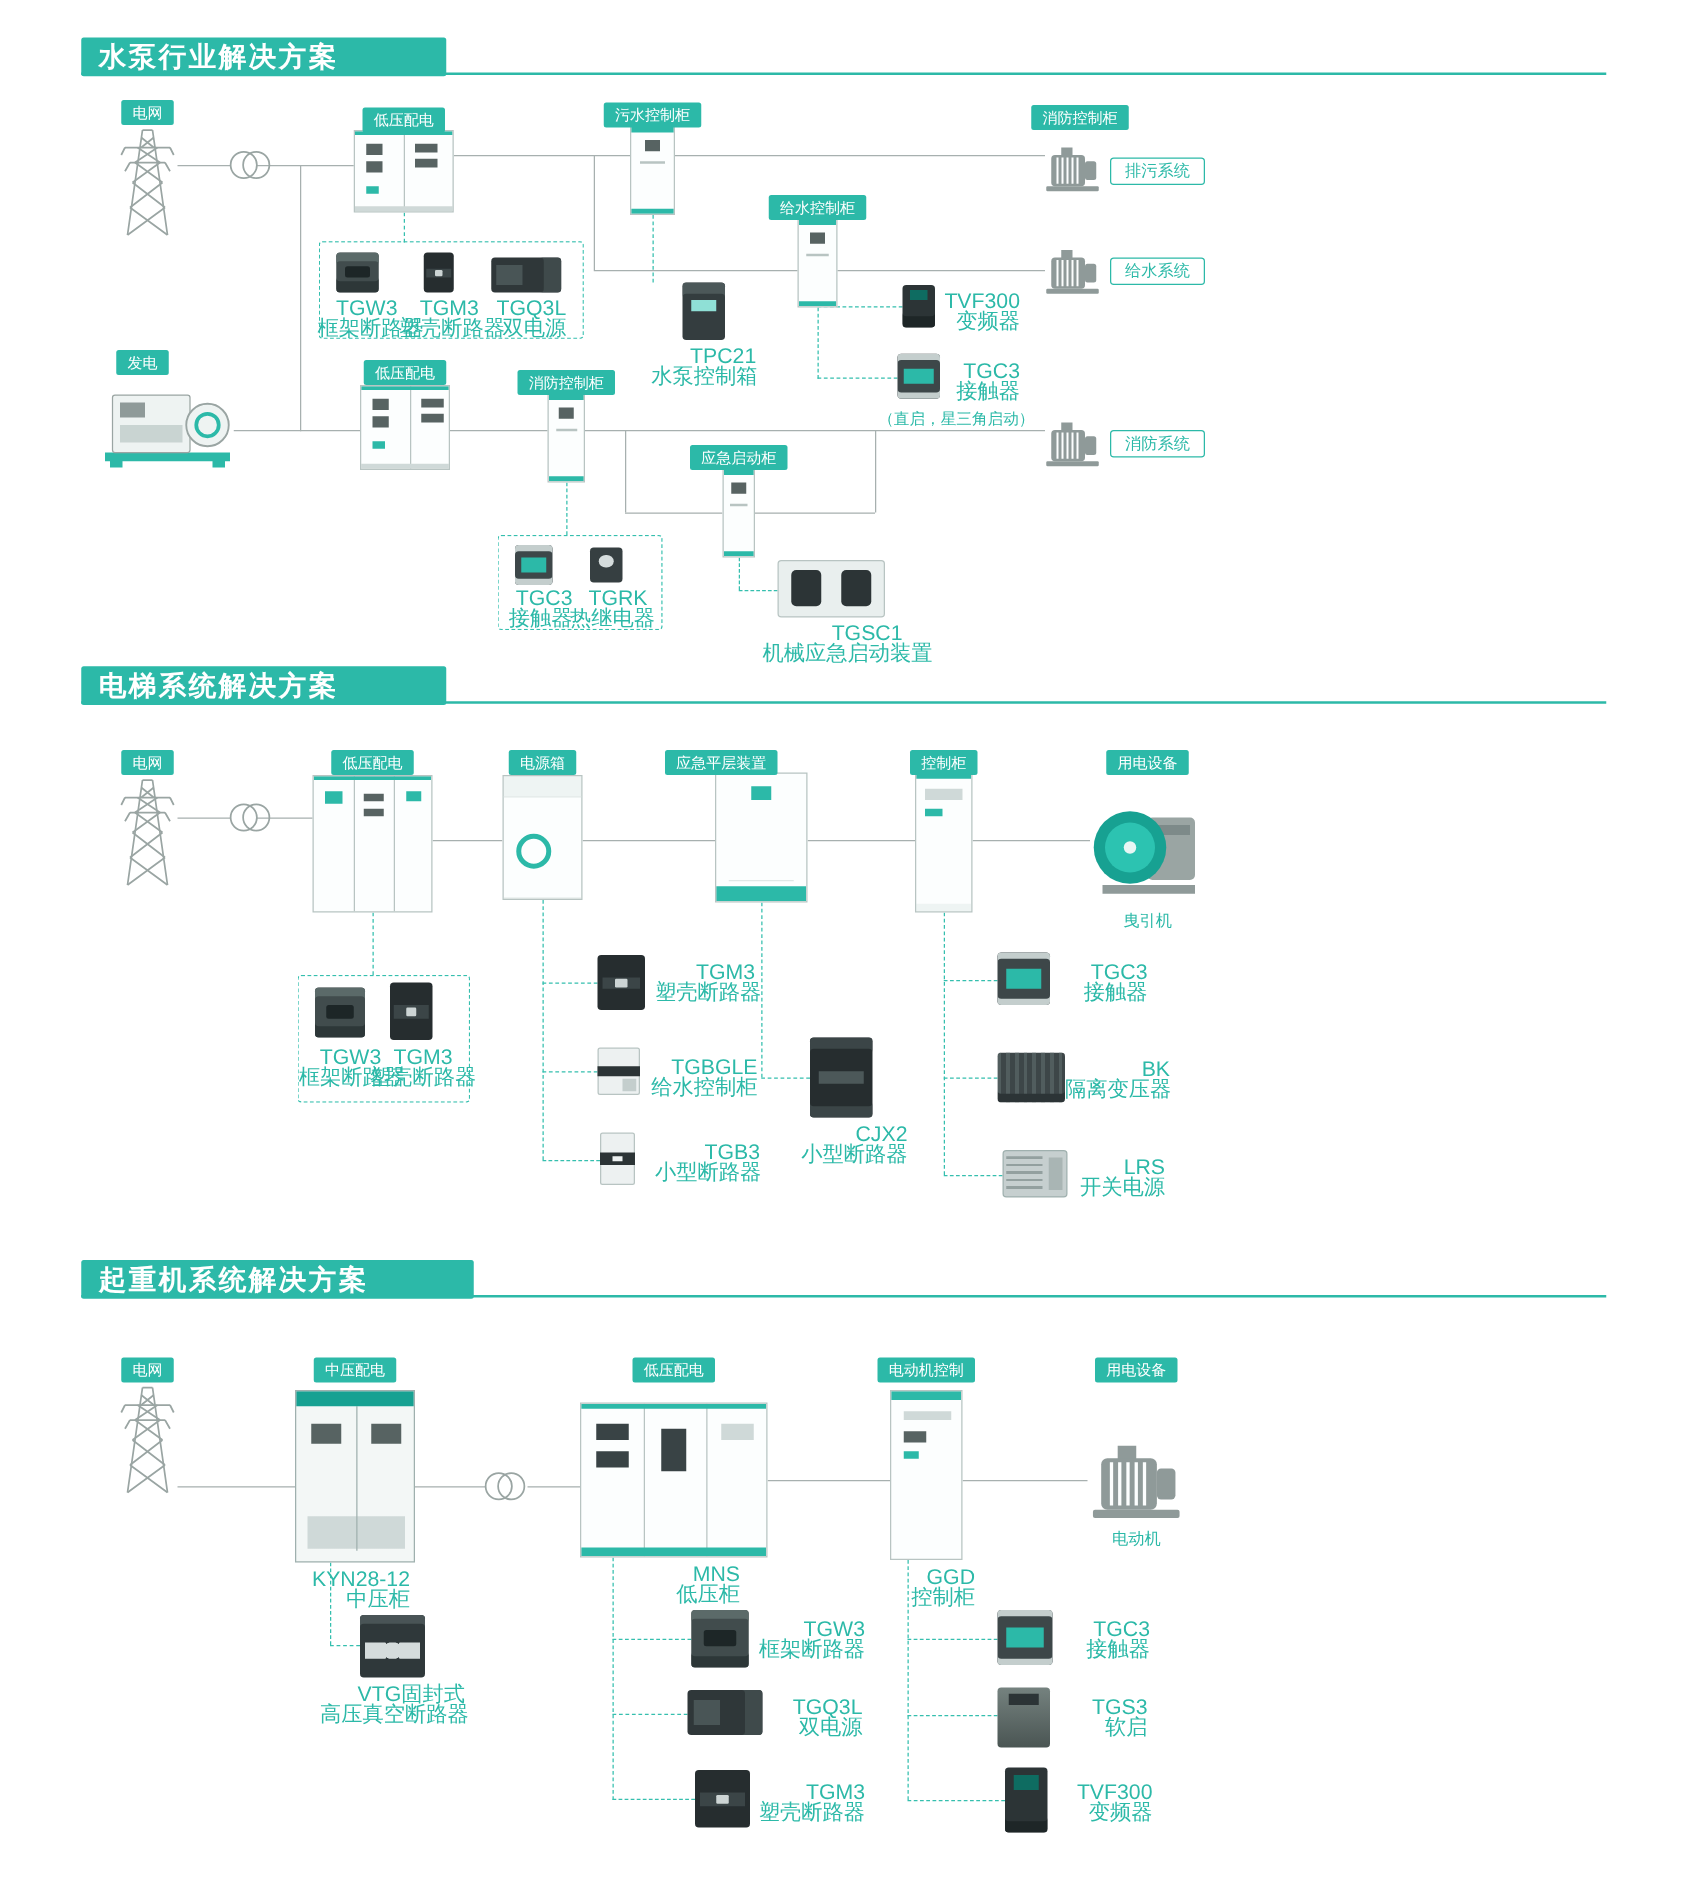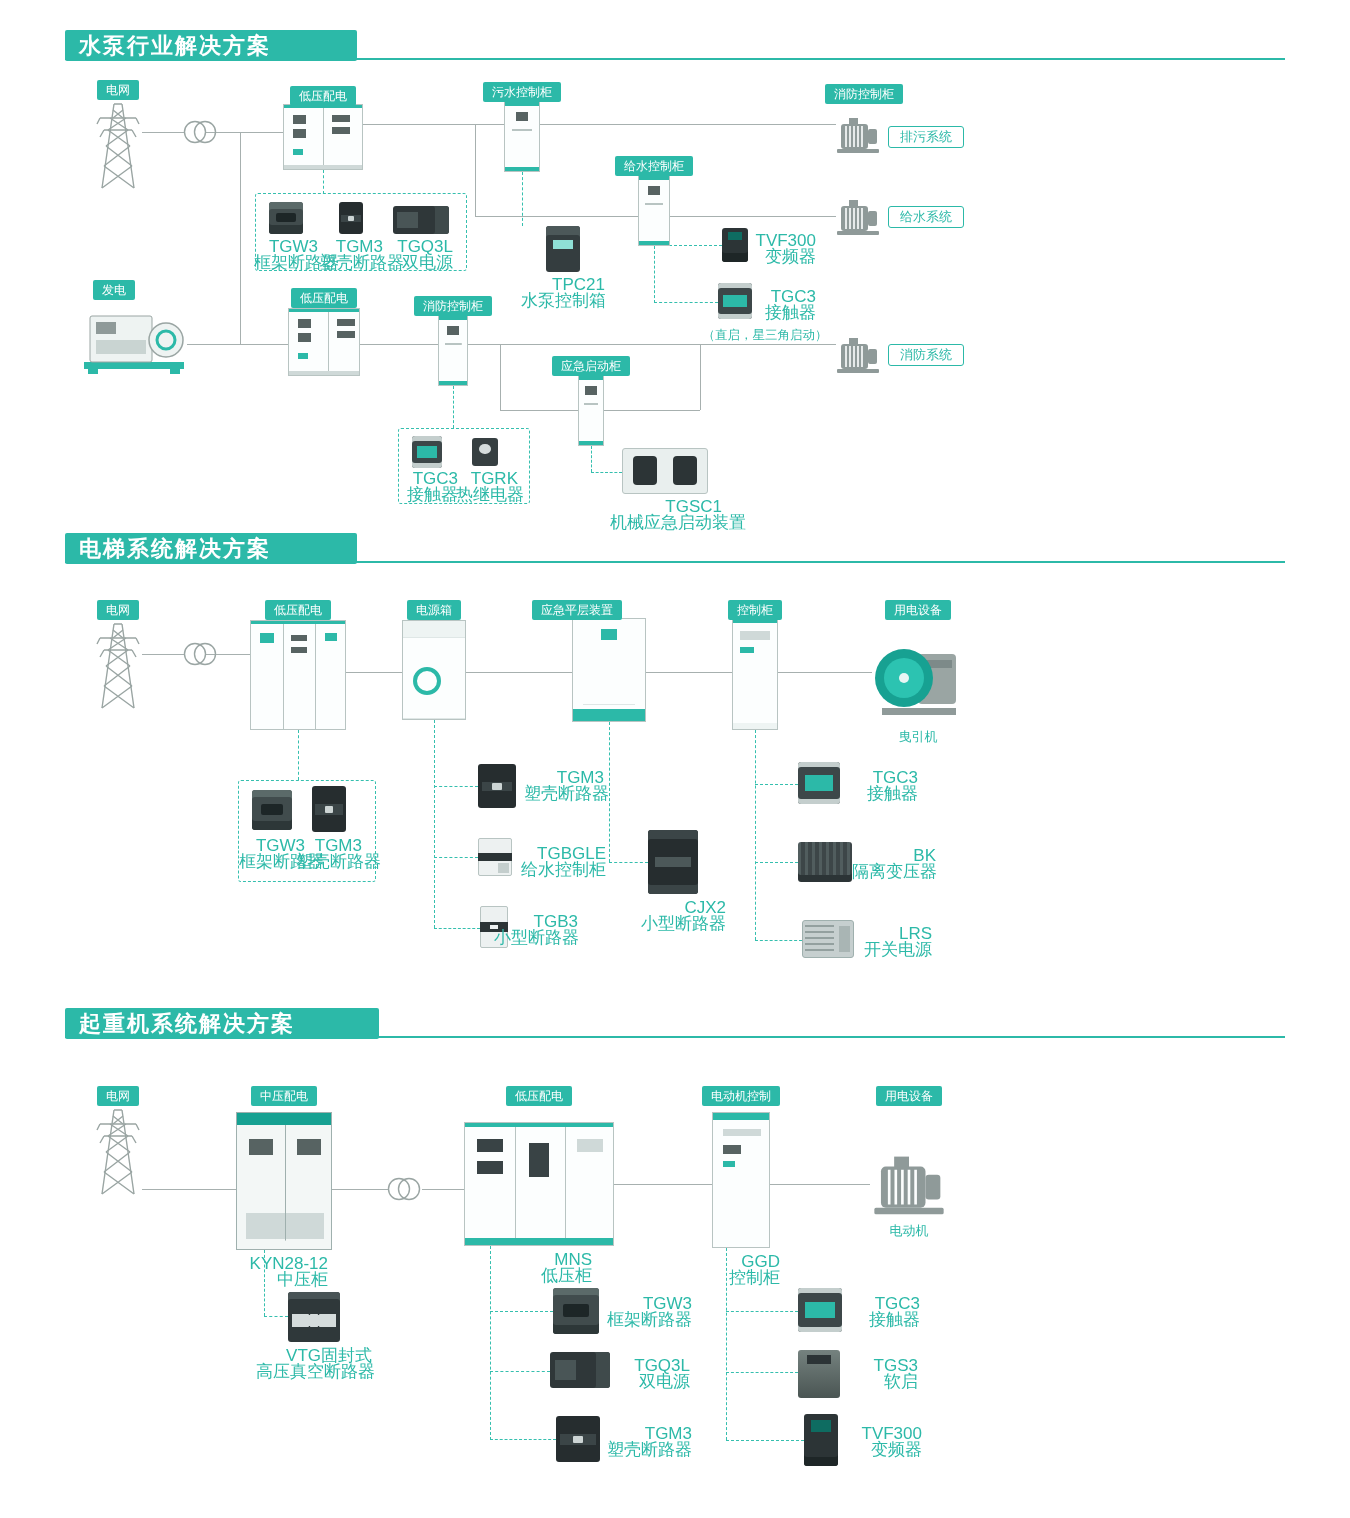--- a/index.html
+++ b/index.html
@@ -285,21 +285,21 @@
     <span>塑壳断路器</span>
   </div>
 <div class="plbl" style="left:524px;top:770px;width:80px">
     <span>TGM3</span>
     <span>塑壳断路器</span>
   </div>
 <div class="plbl" style="left:518px;top:846px;width:88px">
     <span>TGBGLE</span>
     <span>给水控制柜</span>
   </div>
-<div class="plbl" style="left:494px;top:914px;width:84px">
+<div class="plbl" style="left:524px;top:914px;width:84px">
     <span>TGB3</span>
     <span>小型断路器</span>
   </div>
 <div class="plbl" style="left:620px;top:900px;width:106px">
     <span>CJX2</span>
     <span>小型断路器</span>
   </div>
 <div class="plbl" style="left:846px;top:770px;width:72px">
     <span>TGC3</span>
     <span>接触器</span>

